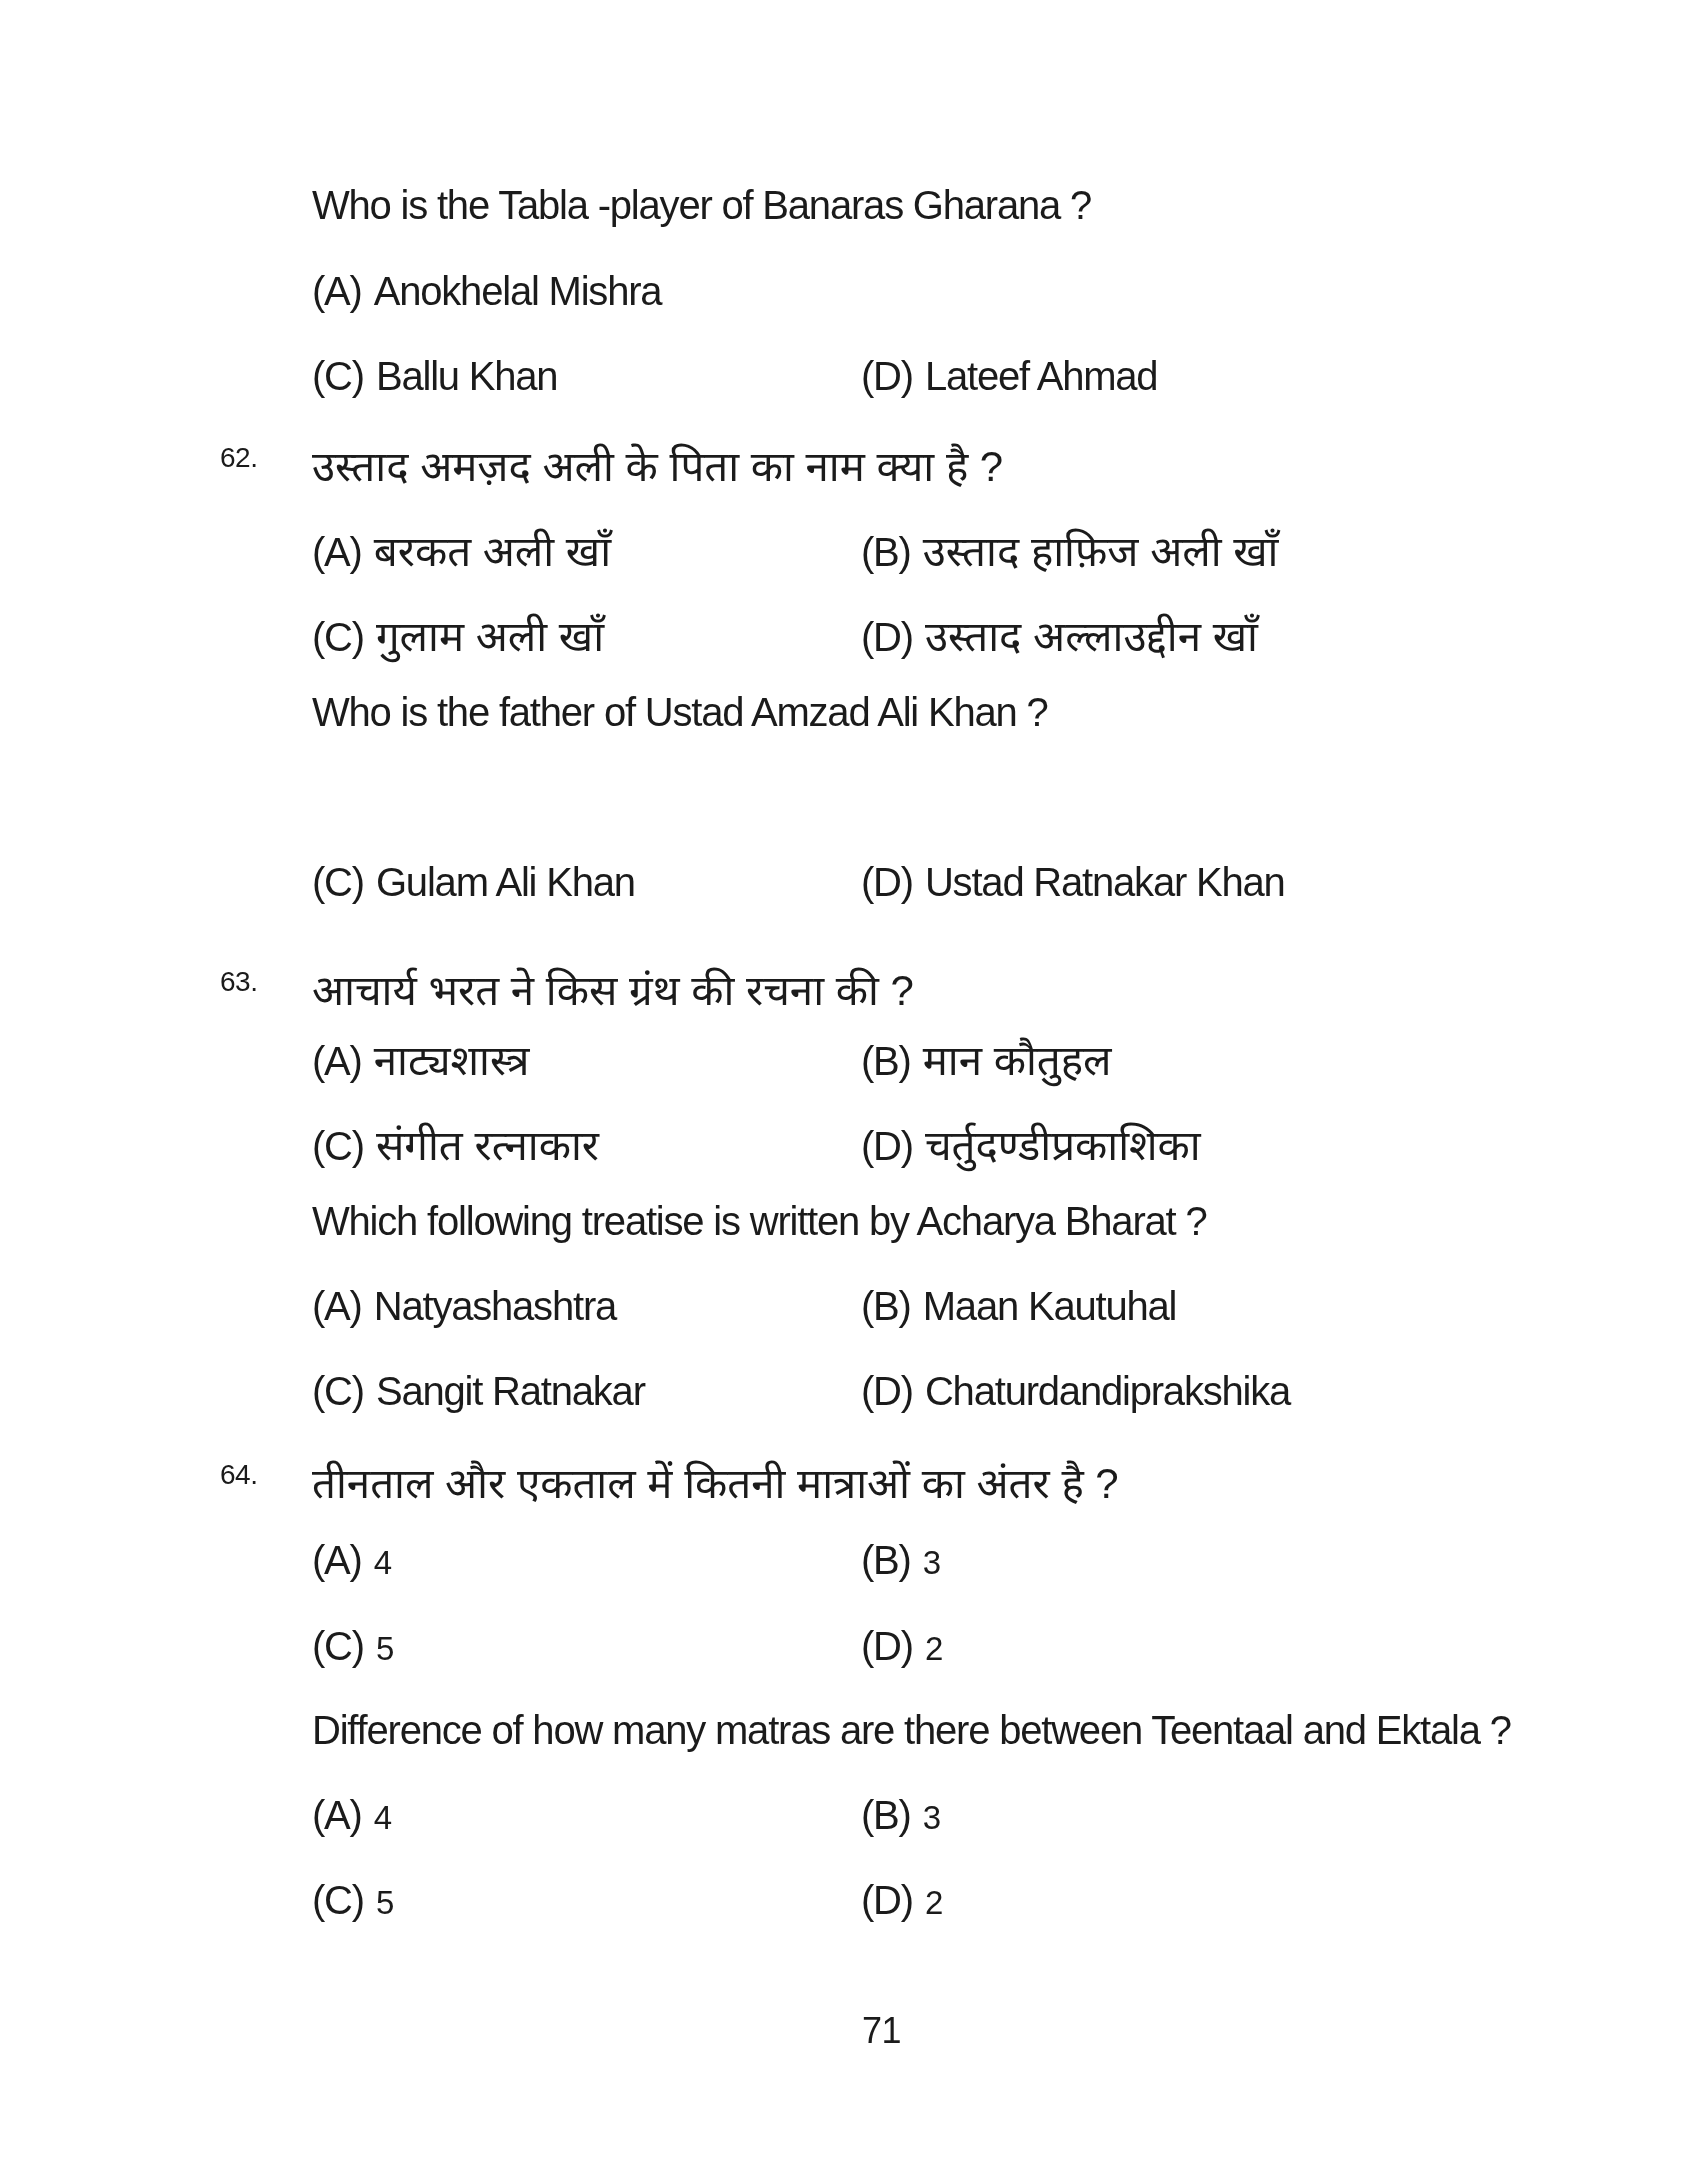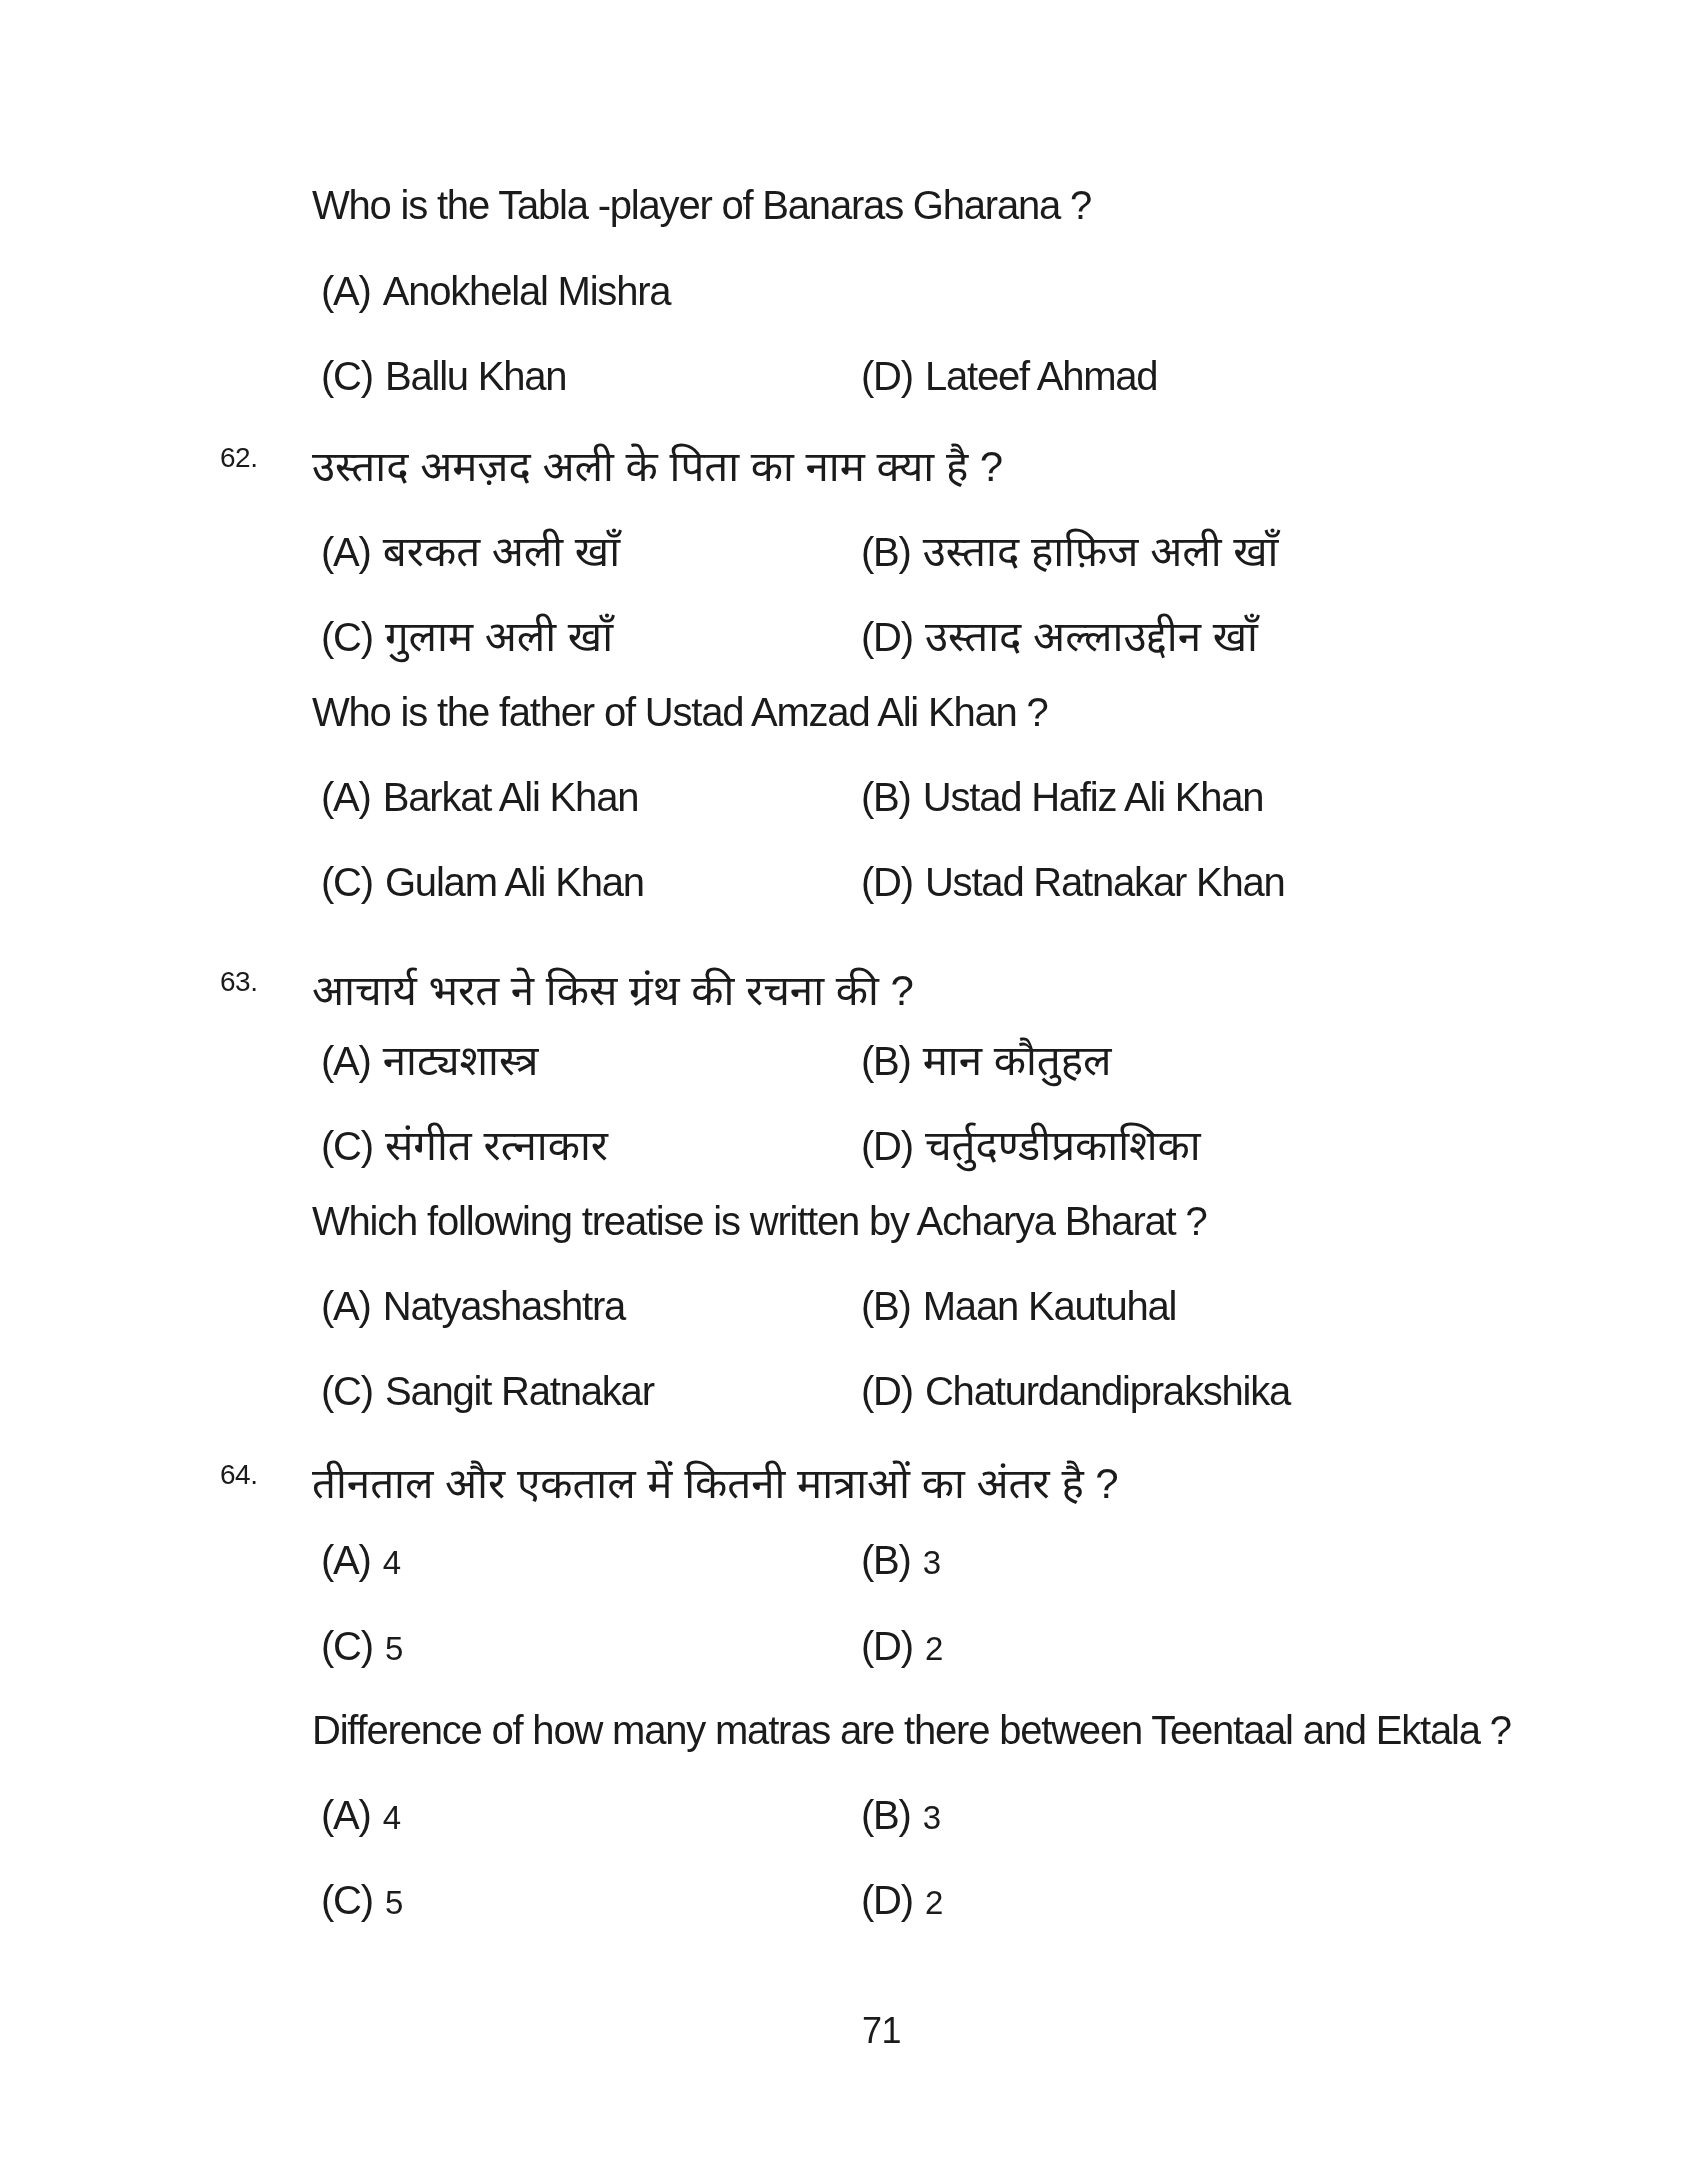--- a/index.html
+++ b/index.html
@@ -11,21 +11,21 @@
     color: #1b1b1b;
     font-family: "Liberation Sans", sans-serif;
     overflow: hidden;
   }
   .row { position: absolute; left: 0; width: 100%; height: 59px; }
   .qnum {
     position: absolute; left: 220px; top: 6px;
     font-size: 28px; letter-spacing: -0.5px;
   }
   .qtext { position: absolute; left: 312px; top: 0; white-space: nowrap; }
-  .cell-a { position: absolute; left: 312px; top: 0; white-space: nowrap; margin-left: 9px; }
+  .cell-a { position: absolute; left: 312px; top: 0; white-space: nowrap; }
   .cell-b { position: absolute; left: 861px; top: 0; white-space: nowrap; }
   .en { font-size: 40px; letter-spacing: -1.2px; }
   .hi { font-size: 42px; letter-spacing: 0; text-align: center; }
   .opt-label { margin-right: 12px; }
   .digit { font-size: 33px; letter-spacing: 0; }
   .page-number {
     position: absolute; top: 2010px; left: 40px; width: 1683px;
     text-align: center; font-size: 36px; letter-spacing: -0.5px;
   }
 </style>
@@ -53,24 +53,20 @@
     <span class="cell-a hi"><span class="opt-label en">(A)</span><span>बरकत अली खाँ</span></span>
     <span class="cell-b hi"><span class="opt-label en">(B)</span><span>उस्ताद हाफ़िज अली खाँ</span></span>
   </div>
   <div class="row" style="top:606px">
     <span class="cell-a hi"><span class="opt-label en">(C)</span><span>गुलाम अली खाँ</span></span>
     <span class="cell-b hi"><span class="opt-label en">(D)</span><span>उस्ताद अल्लाउद्दीन खाँ</span></span>
   </div>
 
   <div class="row" style="top:690px">
     <span class="qtext en">Who is the father of Ustad Amzad Ali Khan ?</span>
-  </div>
-  <div class="row" style="top:775px">
-    <span class="cell-a en"><span class="opt-label">(A)</span><span>Barkat Ali Khan</span></span>
-    <span class="cell-b en"><span class="opt-label">(B)</span><span>Ustad Hafiz Ali Khan</span></span>
   </div>
   <div class="row" style="top:860px">
     <span class="cell-a en"><span class="opt-label">(C)</span><span>Gulam Ali Khan</span></span>
     <span class="cell-b en"><span class="opt-label">(D)</span><span>Ustad Ratnakar Khan</span></span>
   </div>
 
   <div class="row" style="top:960px">
     <span class="qnum">63.</span>
     <span class="qtext hi">आचार्य भरत ने किस ग्रंथ की रचना की ?</span>
   </div>

